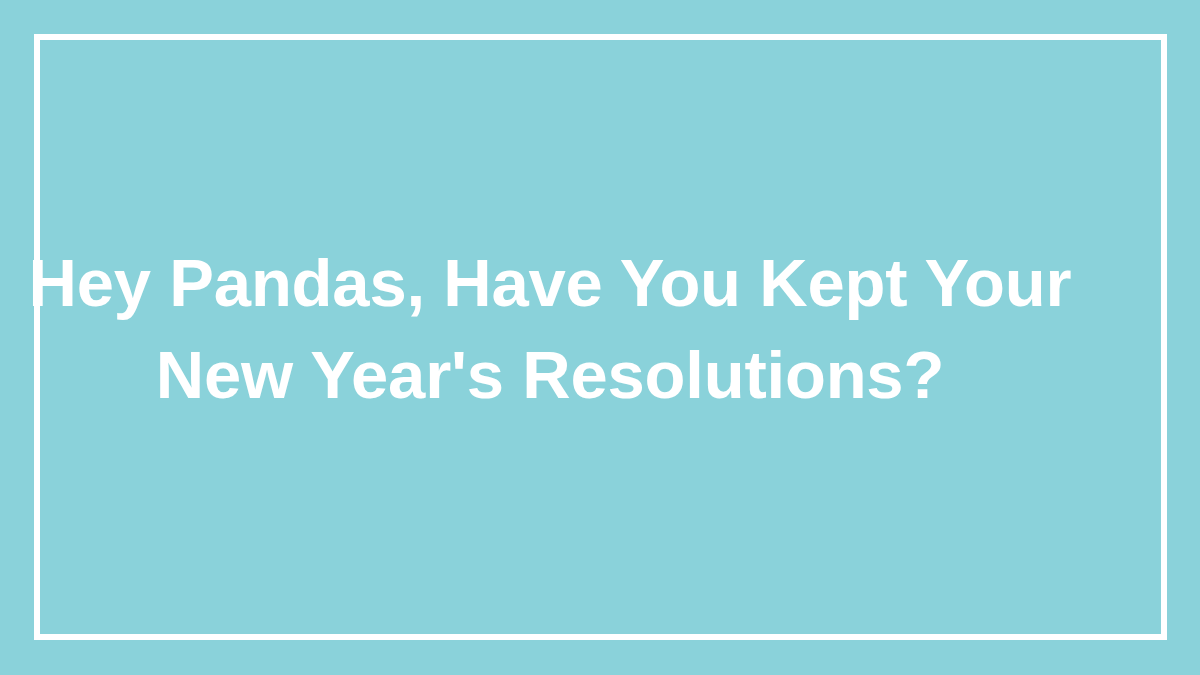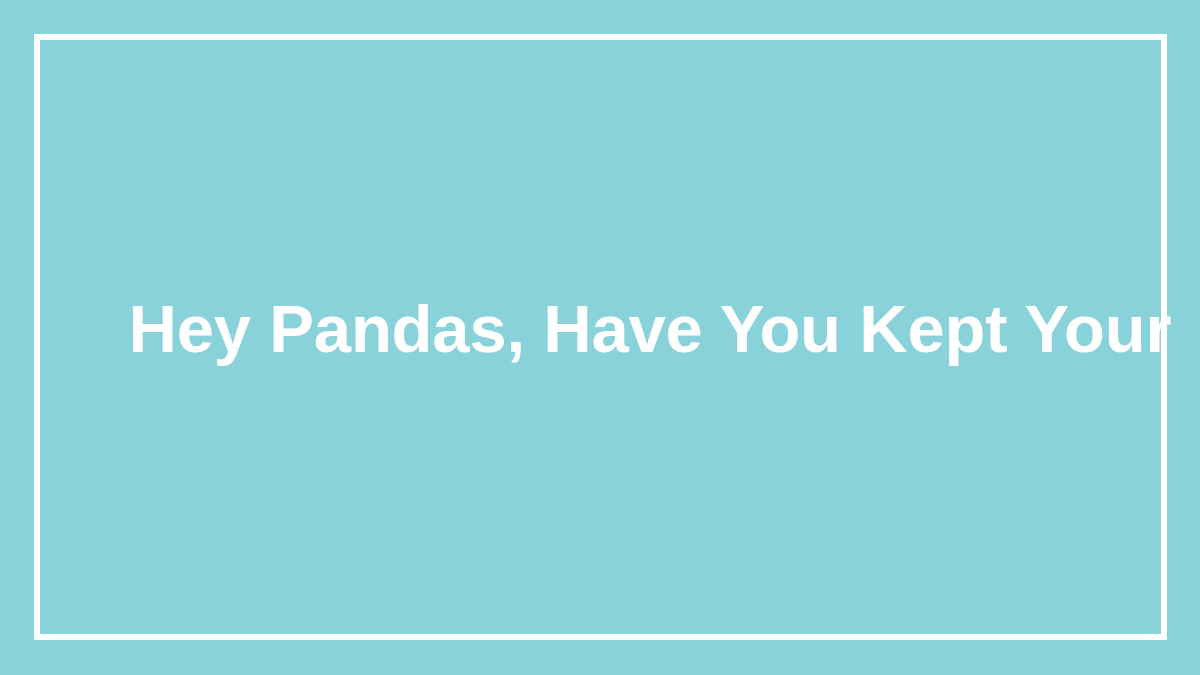--- a/index.html
+++ b/index.html
@@ -15,21 +15,21 @@
   }
 
   #poster {
     position: relative;
     box-sizing: border-box;
     width: 1200px;
     height: 675px;
     background: #8ad2da;
     display: flex;
     align-items: center;
-    justify-content: flex-end;
+    justify-content: flex-start;
   }
 
   #poster-frame {
     position: absolute;
     left: 34px;
     top: 34px;
     width: 1133px;
     height: 606px;
     box-sizing: border-box;
     border: 6px solid #ffffff;
@@ -63,15 +63,16 @@
 </style>
 </head>
 <body>
 
 <div id="poster">
 
   <div id="poster-frame"></div>
 
   <div id="headline-wrap">
     <div class="headline-line">Hey Pandas, Have You Kept Your</div>
+    <div class="headline-line">New Year's Resolutions?</div>
   </div>
 
 </div>
 
 </body></html>

